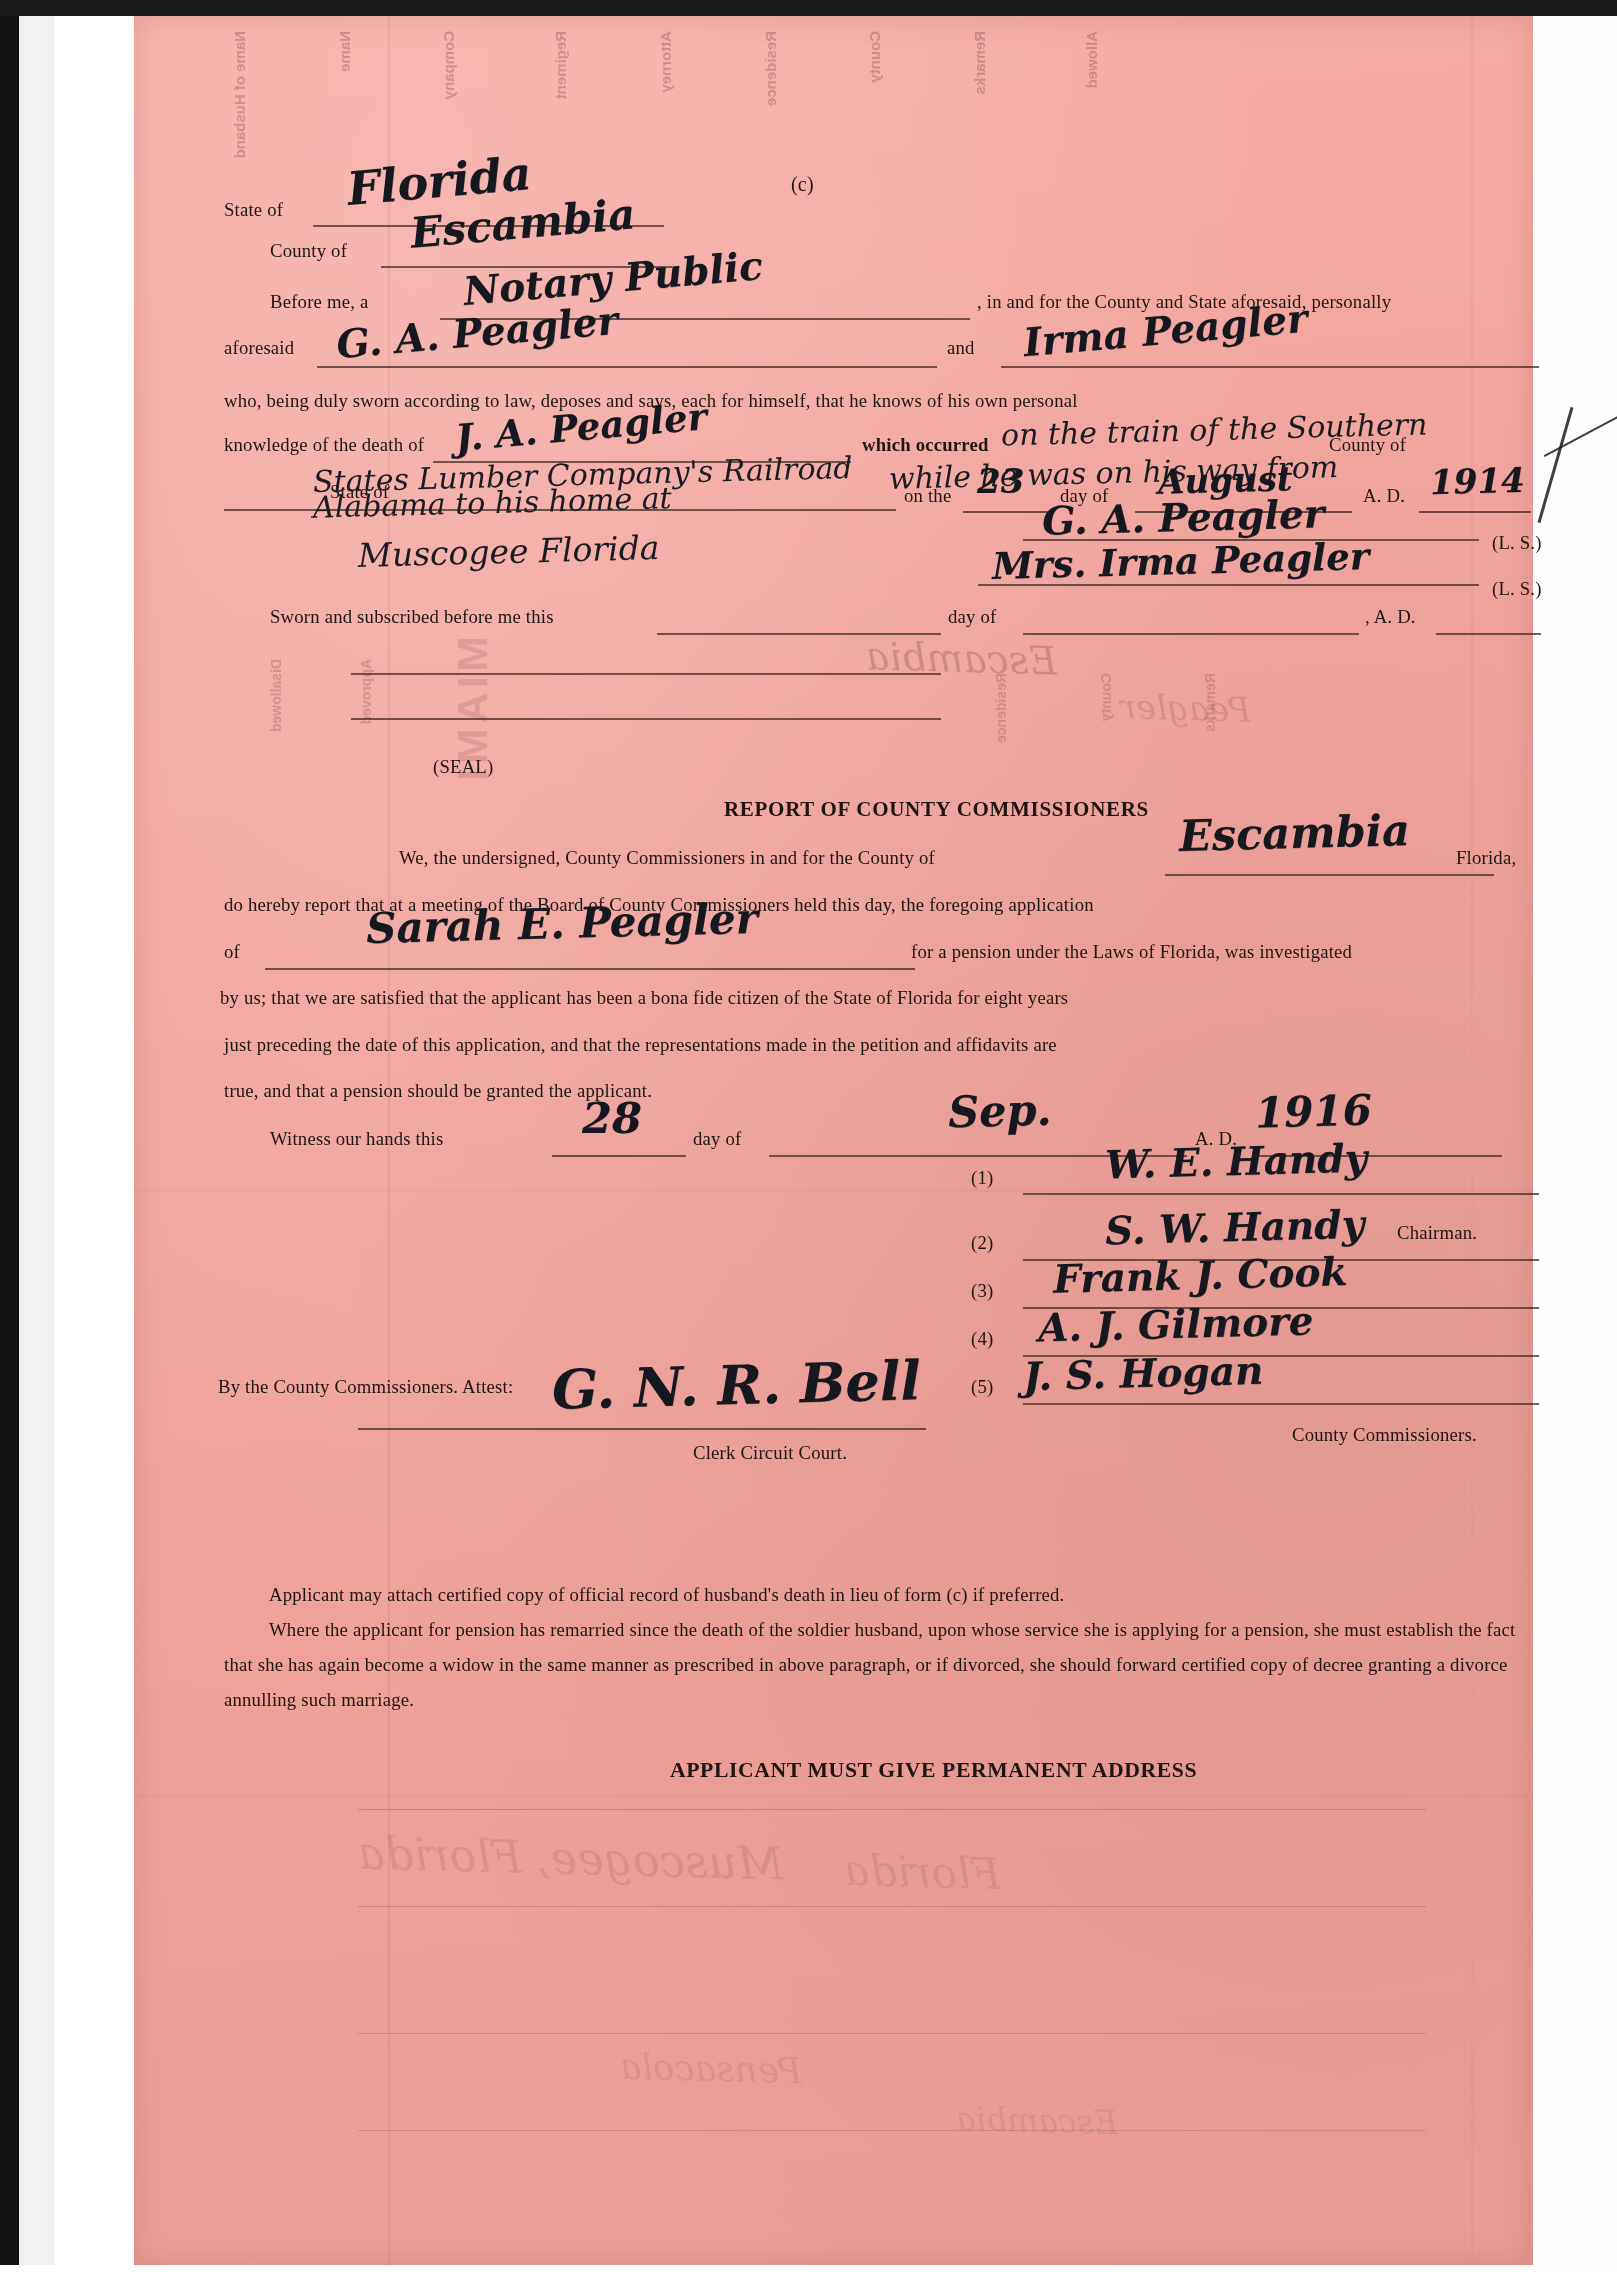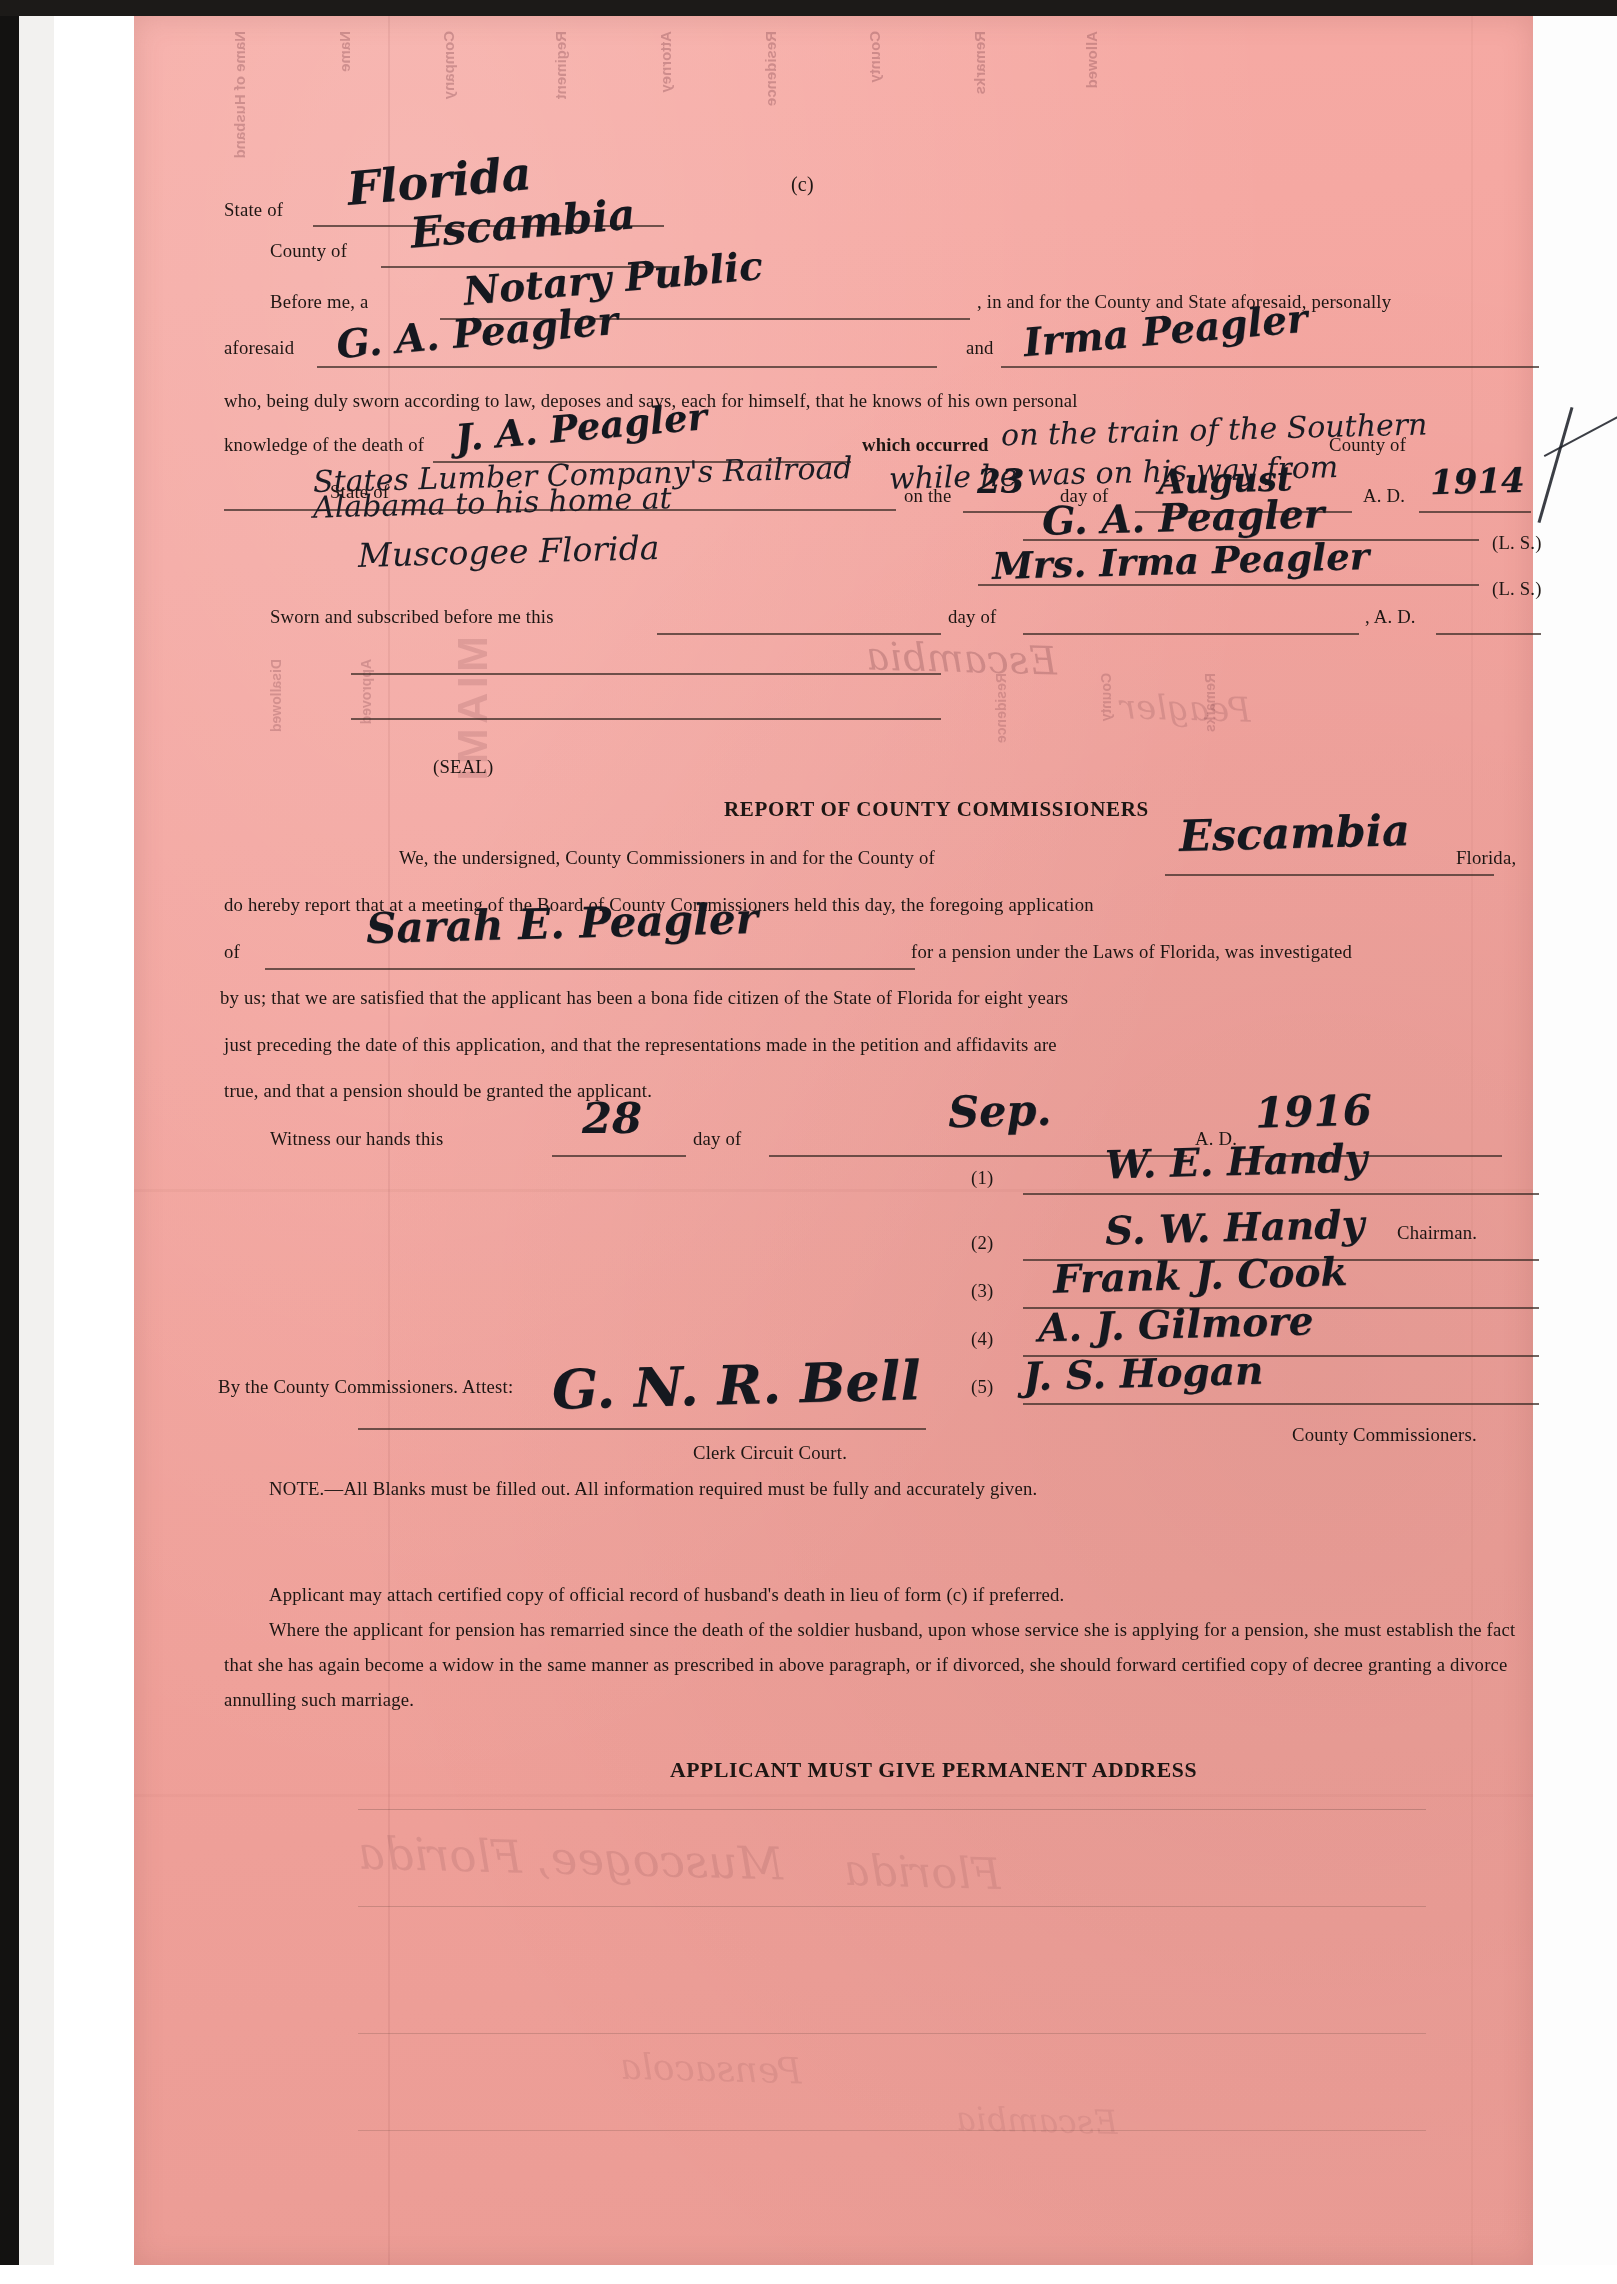--- a/index.html
+++ b/index.html
@@ -213,21 +213,21 @@
     <div class="hand sl2" style="left:276px; top:183px; font-size:42px;">Escambia</div>
 
     <div class="ptext" style="left:136px; top:275px;">Before me, a</div>
     <div class="rule" style="left:306px; top:302px; width:530px;"></div>
     <div class="hand sl2" style="left:329px; top:239px; font-size:39px;">Notary Public</div>
     <div class="ptext" style="left:843px; top:275px;">, in and for the County and State aforesaid, personally</div>
 
     <div class="ptext" style="left:90px; top:321px;">aforesaid</div>
     <div class="rule" style="left:183px; top:350px; width:620px;"></div>
     <div class="hand sl2" style="left:202px; top:293px; font-size:39px;">G. A. Peagler</div>
-    <div class="ptext" style="left:832px; top:321px;">and</div>
+    <div class="ptext" style="left:813px; top:321px;">and</div>
     <div class="rule" style="left:867px; top:350px; width:538px;"></div>
     <div class="hand sl2" style="left:889px; top:291px; font-size:39px;">Irma Peagler</div>
 
     <div class="ptext" style="left:90px; top:374px;">who, being duly sworn according to law, deposes and says, each for himself, that he knows of his own personal</div>
 
     <div class="ptext" style="left:90px; top:418px;">knowledge of the death of</div>
     <div class="rule" style="left:299px; top:445px; width:418px;"></div>
     <div class="hand sl2" style="left:321px; top:389px; font-size:37px;">J. A. Peagler</div>
     <div class="ptext" style="left:728px; top:418px;font-weight:bold;">which occurred</div>
     <div class="hand-thin sl3" style="left:867px; top:396px; font-size:30px;">on the train of the Southern</div>
@@ -324,21 +324,20 @@
     <div class="rule" style="left:889px; top:1387px; width:516px;"></div>
     <div class="hand sl3" style="left:889px; top:1334px; font-size:39px;">J. S. Hogan</div>
 
     <div class="ptext" style="left:1158px; top:1408px;">County  Commissioners.</div>
 
     <div class="ptext" style="left:84px; top:1360px;">By the County Commissioners.  Attest:</div>
     <div class="rule" style="left:224px; top:1412px; width:568px;"></div>
     <div class="hand sl3" style="left:418px; top:1337px; font-size:54px;">G. N. R. Bell</div>
     <div class="ptext" style="left:559px; top:1426px;">Clerk Circuit Court.</div>
 
-    <div class="pblock" style="left:90px; top:1455px; width:1315px; text-indent:45px;">NOTE.—All Blanks must be filled out.  All information required must be fully and accurately given.</div>
     <div class="pblock" style="left:90px; top:1561px; width:1315px; text-indent:45px;">Applicant may attach certified copy of official record of husband's death in lieu of form (c) if preferred.</div>
     <div class="pblock" style="left:90px; top:1596px; width:1315px; text-indent:45px;">Where the applicant for pension has remarried since the death of the soldier husband, upon whose service she is applying for a pension, she must establish the fact that she has again become a widow in the same manner as prescribed in above paragraph, or if divorced, she should forward certified copy of decree granting a divorce annulling such marriage.</div>
 
     <div class="ptext bold" style="left:536px; top:1742px; font-size:21.7px; letter-spacing:0.6px;">APPLICANT MUST GIVE PERMANENT ADDRESS</div>
 
   </div>
 </div>
 
 
 </body></html>

